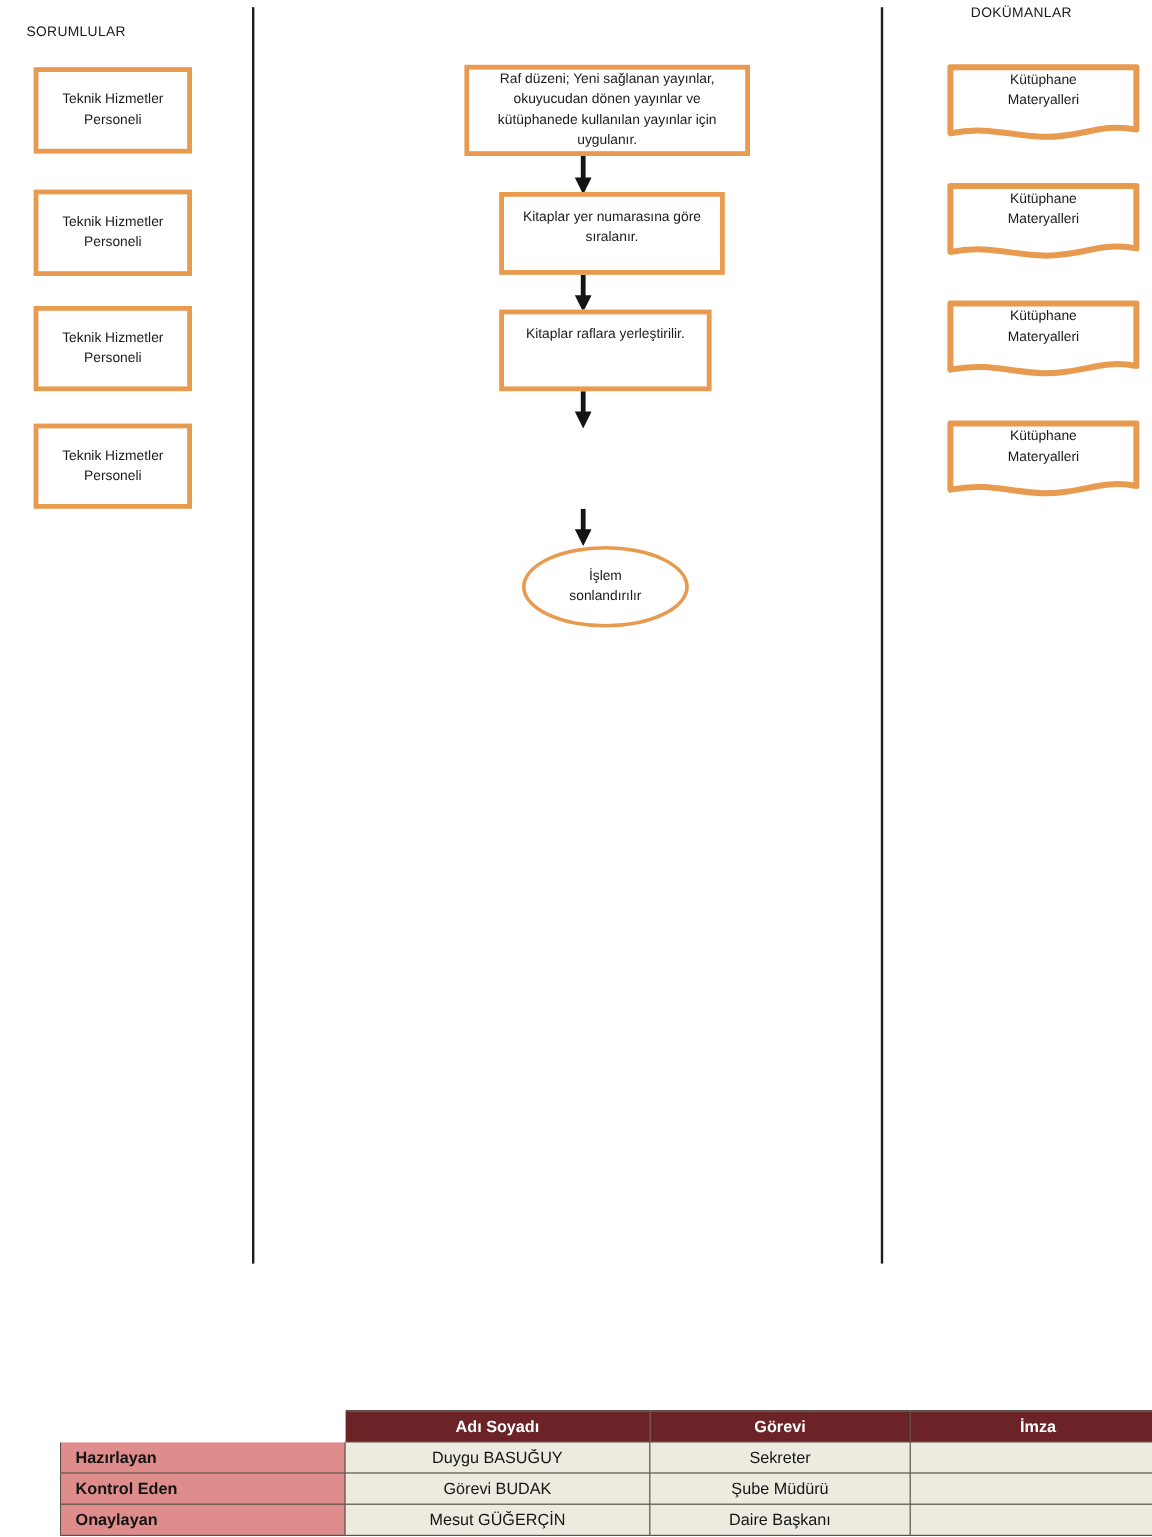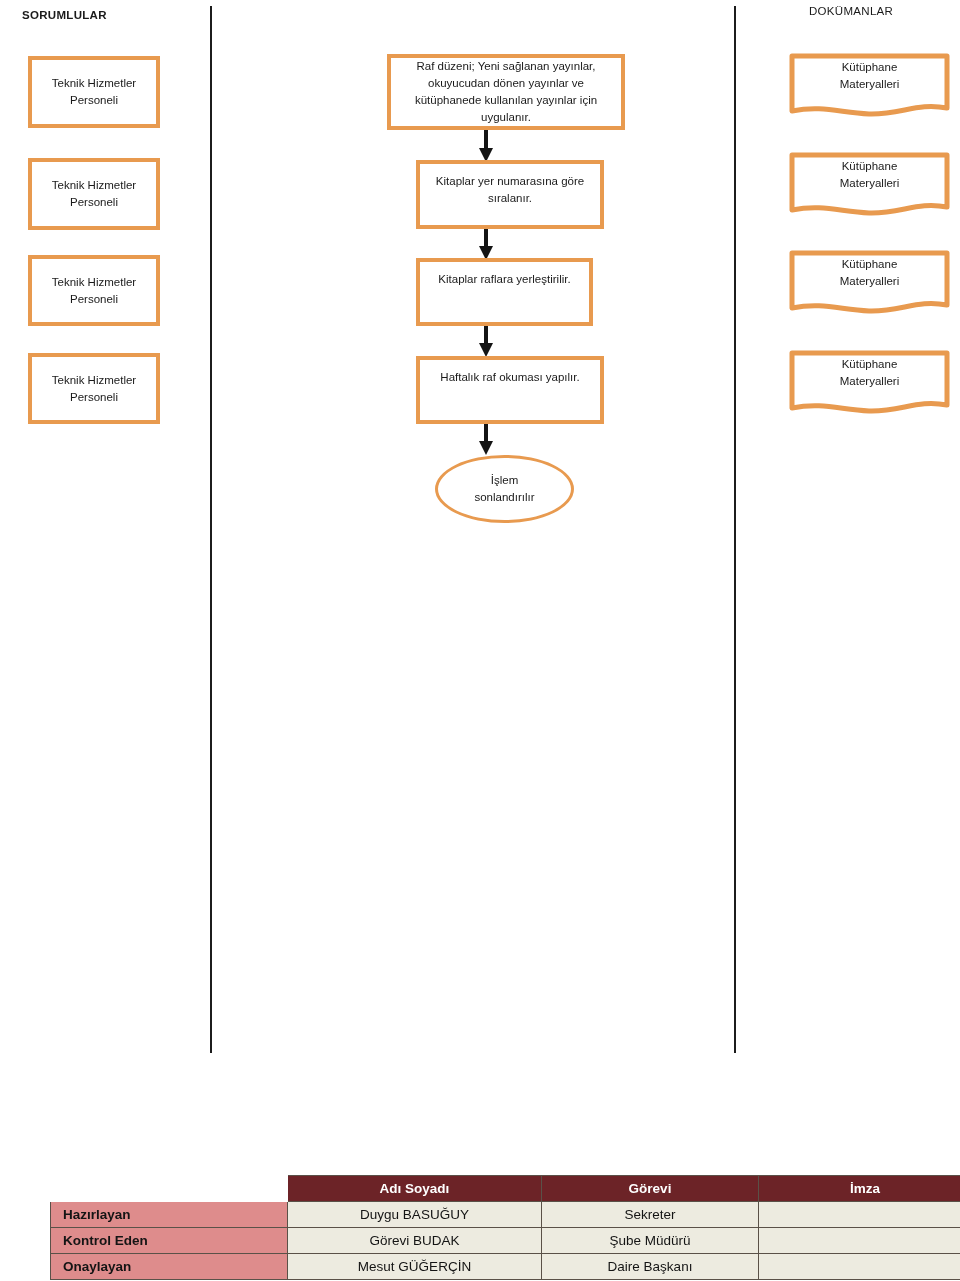--- a/index.html
+++ b/index.html
@@ -20,21 +20,21 @@
   }
 
   
   .col-head {
     position: absolute;
     font-size: 11.5px;
     letter-spacing: 0.3px;
     color: #1a1a1a;
     white-space: nowrap;
   }
-  #head-sorumlular { left: 22px;  top: 9px; font-weight: bold; }
+  #head-sorumlular { left: 22px;  top: 21px; }
   #head-dokumanlar { left: 809px; top: 5px; }
 
   
   .lane-divider {
     position: absolute;
     width: 2px;
     background: #1c1c1c;
     top: 6px;
     height: 1047px;
   }
@@ -233,23 +233,20 @@
     </svg>
   </div>
 
   <div class="shape resp-box" style="left:8px; top:353px; width:132px; height:71px;">
     <div>
       <span>Teknik Hizmetler</span><br>
       <span>Personeli</span>
     </div>
   </div>
 
-  <div class="shape process-box top-align" style="left:396px; top:356px; width:188px; height:68px;">
-    <div>Haftalık raf okuması yapılır.</div>
-  </div>
 
   <div class="doc-shape" style="left:789px; top:350px; width:161px; height:68px;">
     <svg viewBox="0 0 161 68" preserveAspectRatio="none" aria-hidden="true">
       <path d="M3,3 L158,3 L158,55 C128,49 112,62 80,61 C52,60 34,52 3,58 Z" fill="#ffffff" stroke="#E89A4F" stroke-width="5" stroke-linejoin="round"></path>
     </svg>
     <div class="doc-label">
       <span>Kütüphane</span><br>
       <span>Materyalleri</span>
     </div>
   </div>

